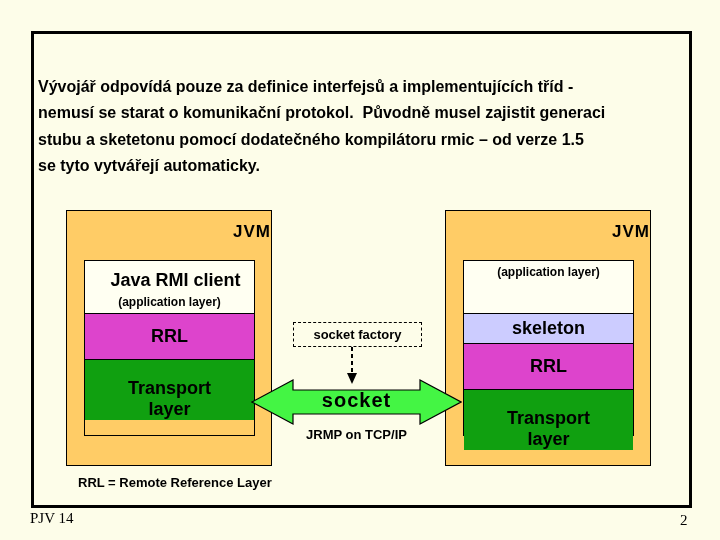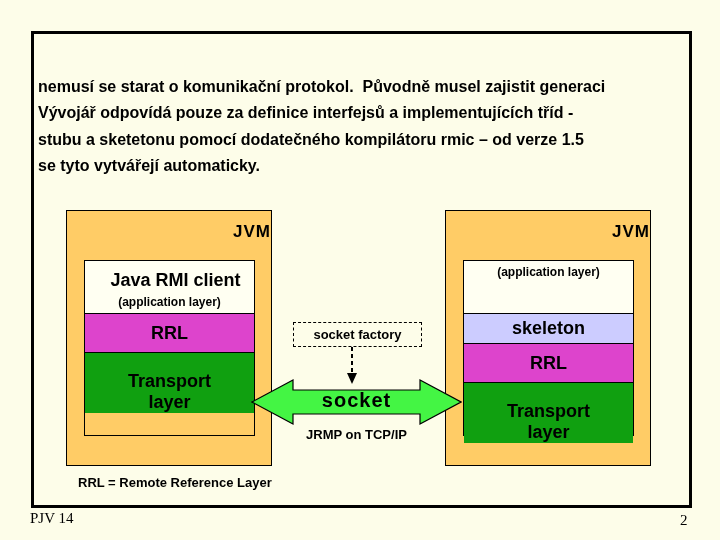--- a/index.html
+++ b/index.html
@@ -40,21 +40,21 @@
     position:absolute;left:17px;top:49px;width:169px;height:174px;
     border:1px solid #000;box-sizing:content-box;
   }
   .row{box-sizing:border-box;text-align:center;overflow:hidden;}
   .row-app{height:52px;}
   .row-app .app-title{margin-top:9px;font-size:18px;font-weight:bold;padding-left:12px;}
   .row-app .app-sub{margin-top:4px;font-size:12px;font-weight:bold;}
   .row-mid{height:30px;border-top:1px solid #000;
     display:flex;align-items:center;justify-content:center;
     font-size:18px;font-weight:bold;}
-  .row-rrl{height:39px;align-items:center;}
+  .row-rrl{height:46px;align-items:center;}
   .row-transport{height:61px;border-top:1px solid #000;
     display:flex;flex-direction:column;justify-content:flex-end;
     font-size:18px;font-weight:bold;}
   .socket-factory{
     left:293px;top:322px;width:129px;height:25px;
     border:1px dashed #000;box-sizing:border-box;
     display:flex;align-items:center;justify-content:center;
     font-size:13px;font-weight:bold;
   }
   .dashed-arrow{left:345px;top:347px;}
@@ -84,22 +84,22 @@
 </style>
 </head>
 <body>
 
 <div class="page" style="background-color: rgb(253, 253, 233);">
 
   <div class="abs slide-frame"></div>
 
 
   <div class="abs paragraph">
+    <div class="line">Vývojář odpovídá pouze za definice interfejsů a implementujících tříd -</div>
     <div class="line">nemusí se starat o komunikační protokol.  Původně musel zajistit generaci</div>
-    <div class="line">Vývojář odpovídá pouze za definice interfejsů a implementujících tříd -</div>
     <div class="line">stubu a sketetonu pomocí dodatečného kompilátoru rmic – od verze 1.5</div>
     <div class="line">se tyto vytvářejí automaticky.</div>
   </div>
 
   <div class="abs jvm-box client" style="background-color: rgb(255, 204, 102);">
     <div class="jvm-label">JVM</div>
     <div class="stack">
       <div class="row row-app" style="background-color: rgb(255, 255, 242);">
         <div class="app-title">Java RMI client</div>
         <div class="app-sub">(application layer)</div>

